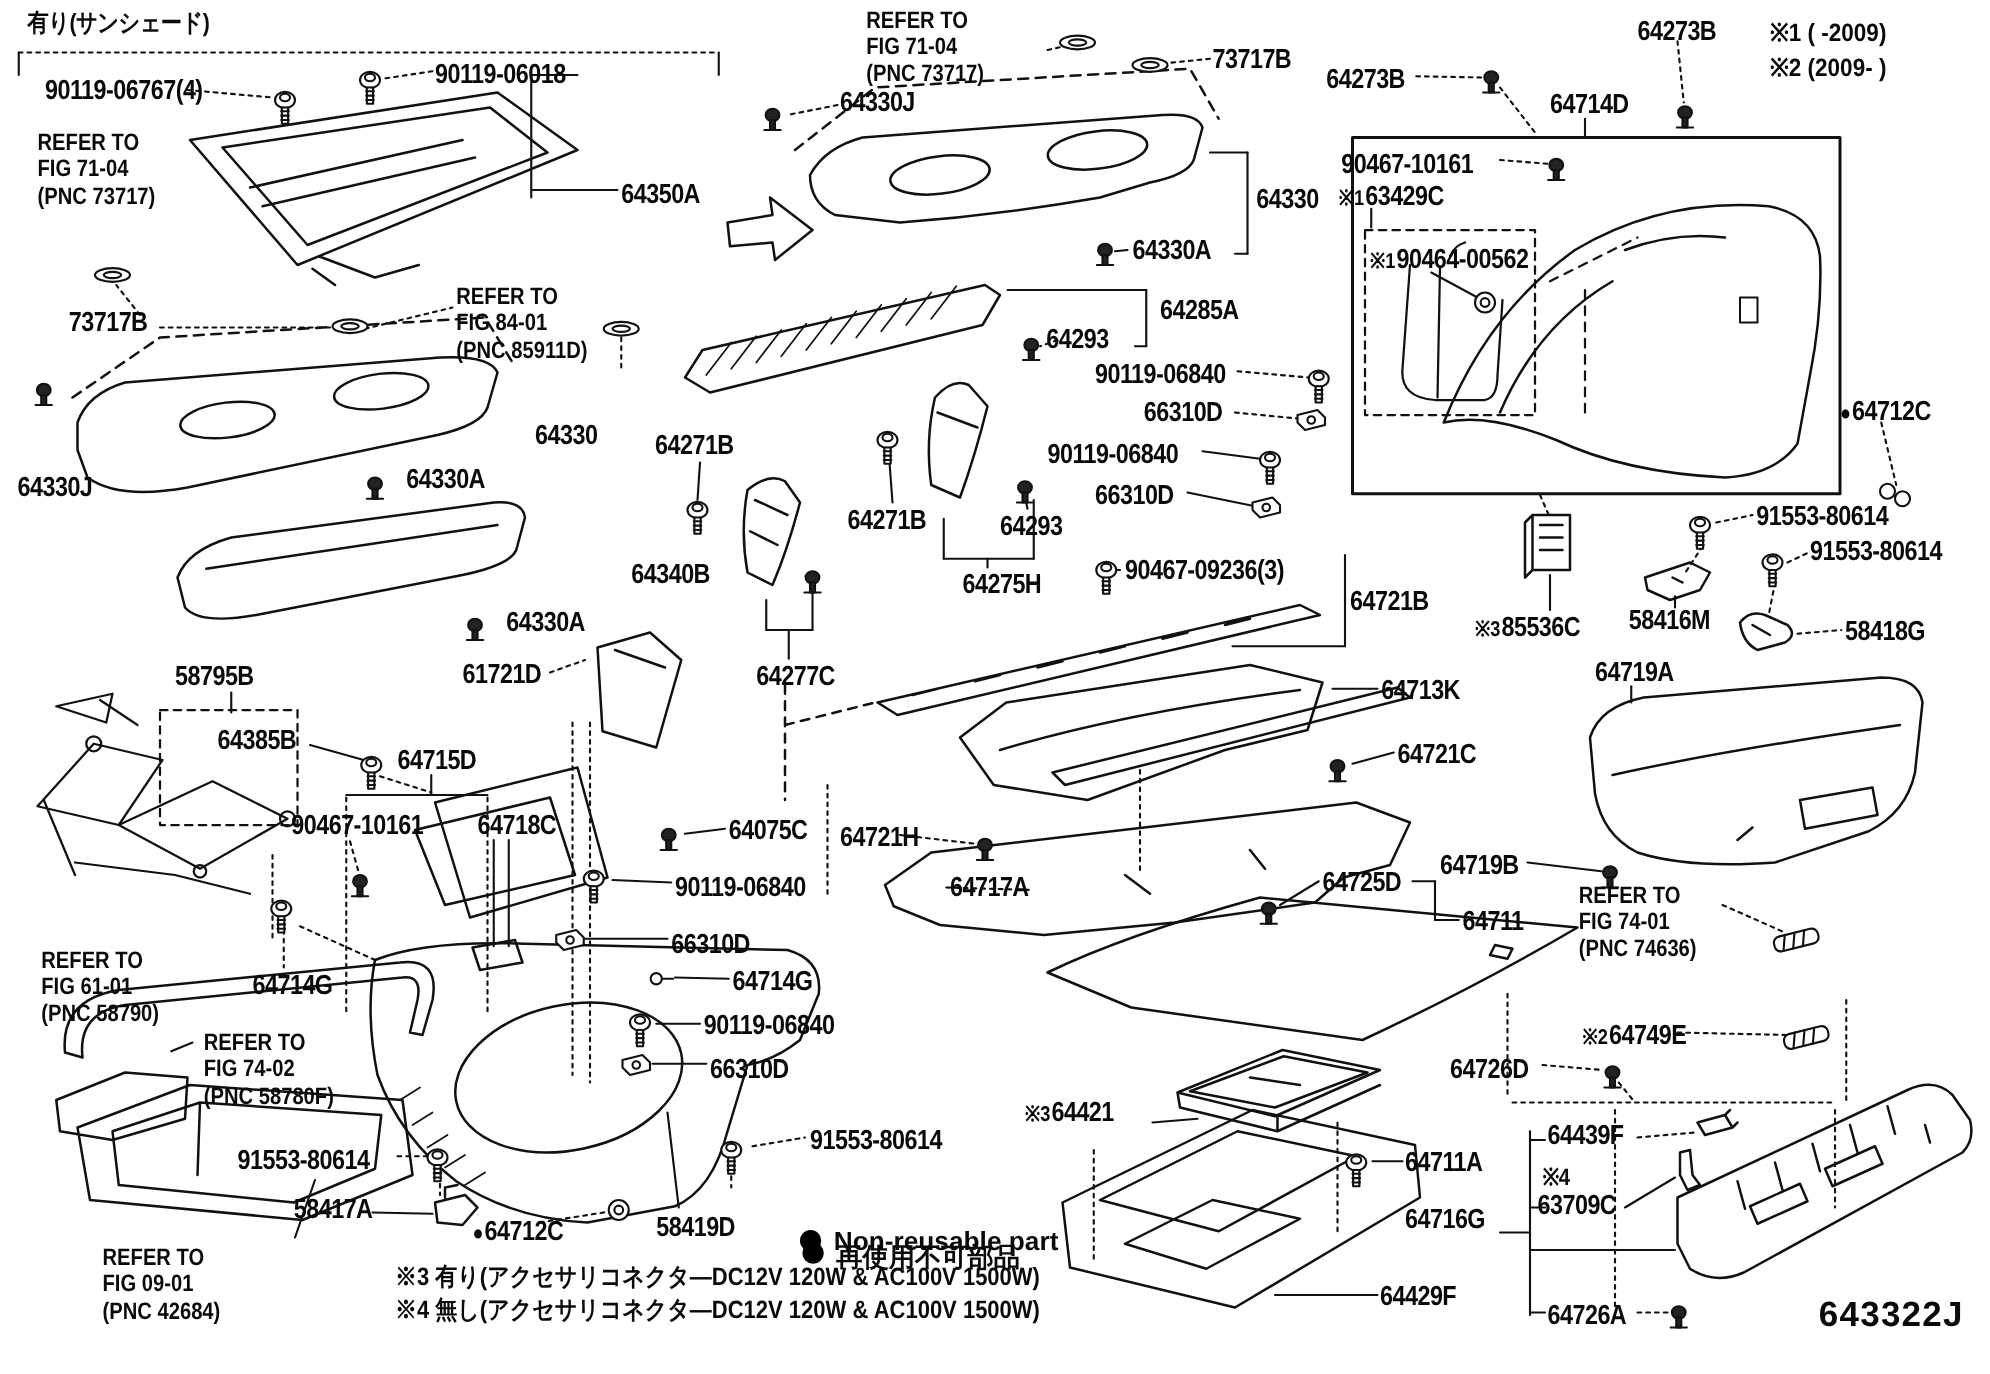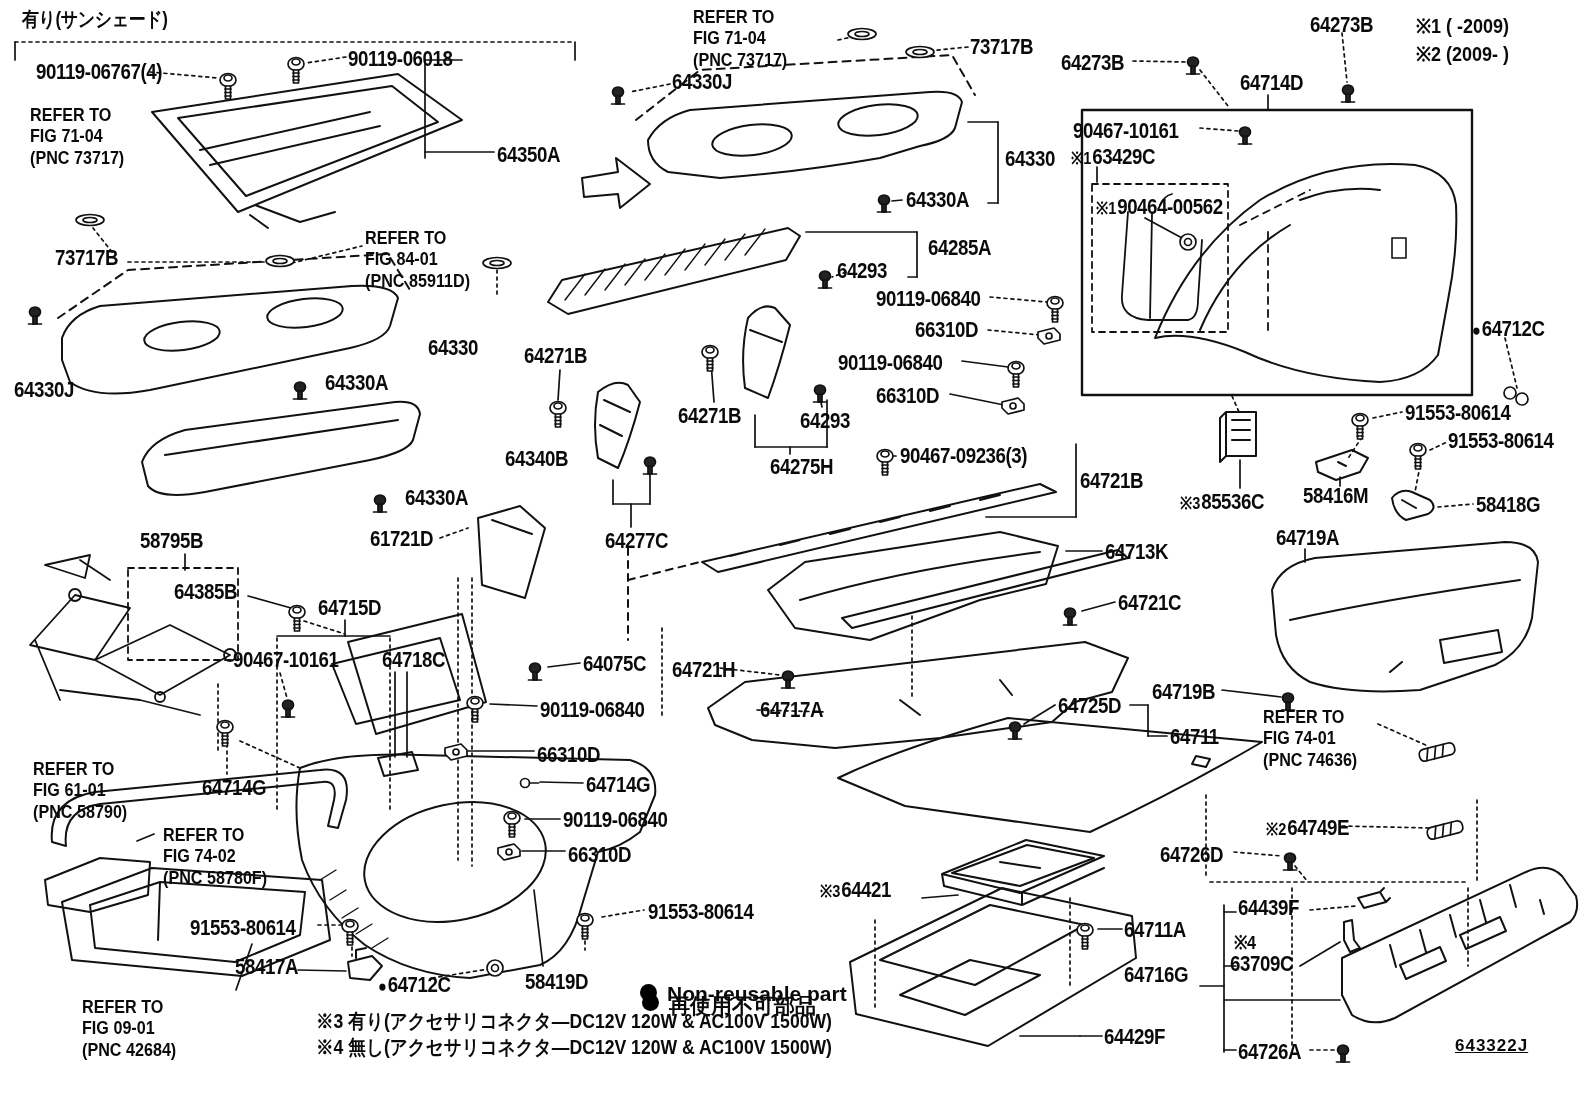--- a/index.html
+++ b/index.html
@@ -8,21 +8,21 @@
   #art{position:absolute;left:0;top:0;}
   .plabel{position:absolute;font-weight:700;font-size:22px;line-height:1.12;letter-spacing:-0.5px;
           color:#0a0a0a;white-space:pre-line;transform:scaleX(.85);transform-origin:0 0;}
   .plabel .pre{font-size:.78em;letter-spacing:0;margin-right:1px;}
   .ref{font-size:19px;letter-spacing:0;}
   .jp{font-size:20px;}
   .note{position:absolute;font-weight:700;font-size:20px;letter-spacing:0;transform:scaleX(.9);transform-origin:0 0;}
   .fnote{position:absolute;font-weight:700;font-size:20px;letter-spacing:0;transform:scaleX(.88);transform-origin:0 0;}
   .legend-row{position:absolute;display:flex;align-items:flex-start;gap:10px;font-weight:700;font-size:21px;}
   .dot{width:17px;height:17px;border-radius:50%;background:#000;flex:0 0 auto;margin-top:2px;}
-  .figid{position:absolute;font-weight:700;font-size:17px;letter-spacing:1px;text-decoration:underline;}
+  .figid{position:absolute;font-weight:700;font-size:28px;letter-spacing:1px;}
 </style>
 </head>
 <body>
 
 <div id="stage">
 
   <svg id="art" width="1592" height="1099" viewBox="0 0 1592 1099" fill="none" stroke="#111" stroke-width="2" stroke-linejoin="round" stroke-linecap="round">
 
     <g>
 

